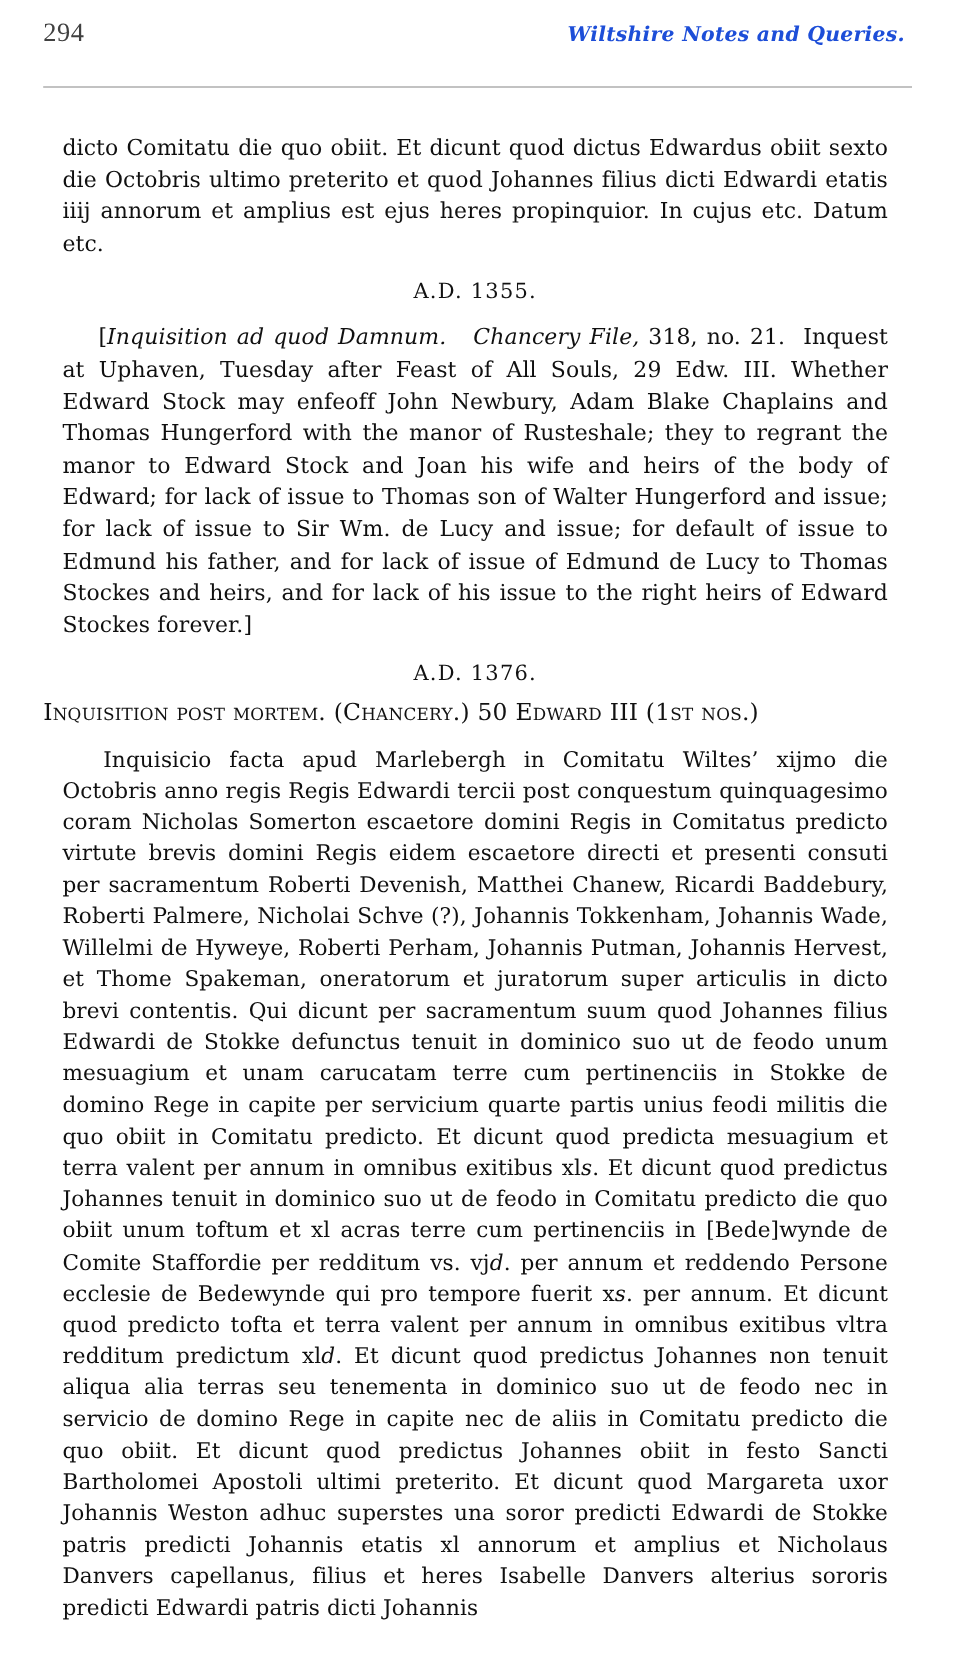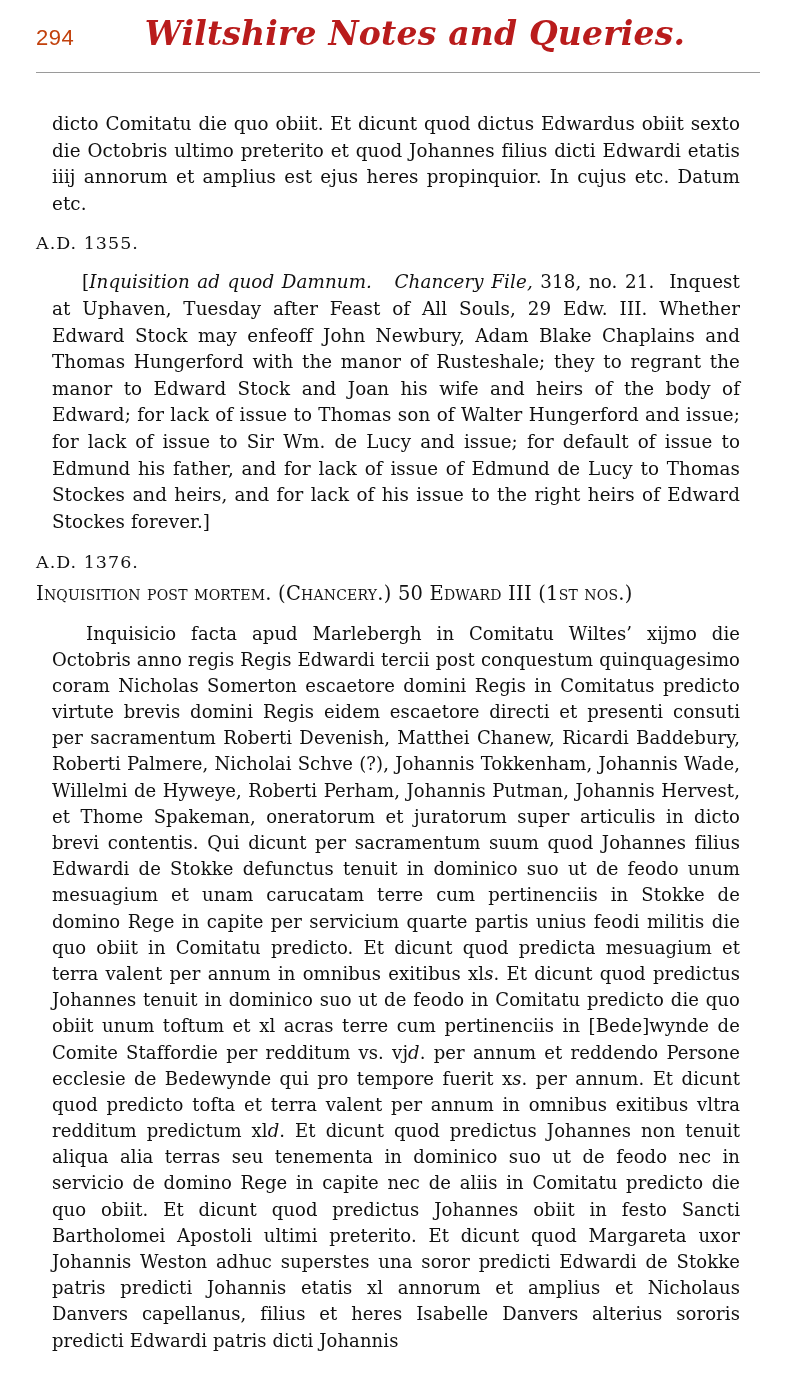--- a/index.html
+++ b/index.html
@@ -22,35 +22,35 @@
     padding: 0;
   }
   .header {
     position: relative;
     display: flex;
     align-items: baseline;
     padding: 14px 46px 0 36px;
     height: 44px;
   }
   .folio {
-    font-family: Liberation Sans, sans-serif;
+    font-family: Liberation Serif, serif;
     font-size: 22px;
     letter-spacing: 0.5px;
-    color: #c2410c;
+    color: #404040;
     width: 70px;
   }
   .running-title {
     flex: 1;
-    text-align: center;
+    text-align: right;
     font-family: "DejaVu Serif", serif;
     font-style: italic;
     font-weight: bold;
-    font-size: 33px;
+    font-size: 17px;
     letter-spacing: 0.2px;
-    color: #b91c1c;
+    color: #1d4ed8;
     margin-left: -30px;
   }
   .rule {
     margin: 14px 40px 0 36px;
     height: 1px;
     background: #9a9a9a;
   }
   .body {
     padding: 22px 44px 0 36px;
   }
@@ -70,21 +70,21 @@
     font-variant: small-caps;
   }
   .heading-line {
     text-align: left;
     margin: 10px 0 4px 0;
     font-size: 19.5px;
     letter-spacing: 0.2px;
     font-variant: small-caps;
   }
   .ad-line {
-    text-align: left;
+    text-align: center;
     margin: 16px 0 6px 0;
     font-size: 17.5px;
     letter-spacing: 1px;
   }
   .block-quote {
     margin-top: 6px;
   }
   i { }
   
   .body .dark1 { font-size: 18px; }

